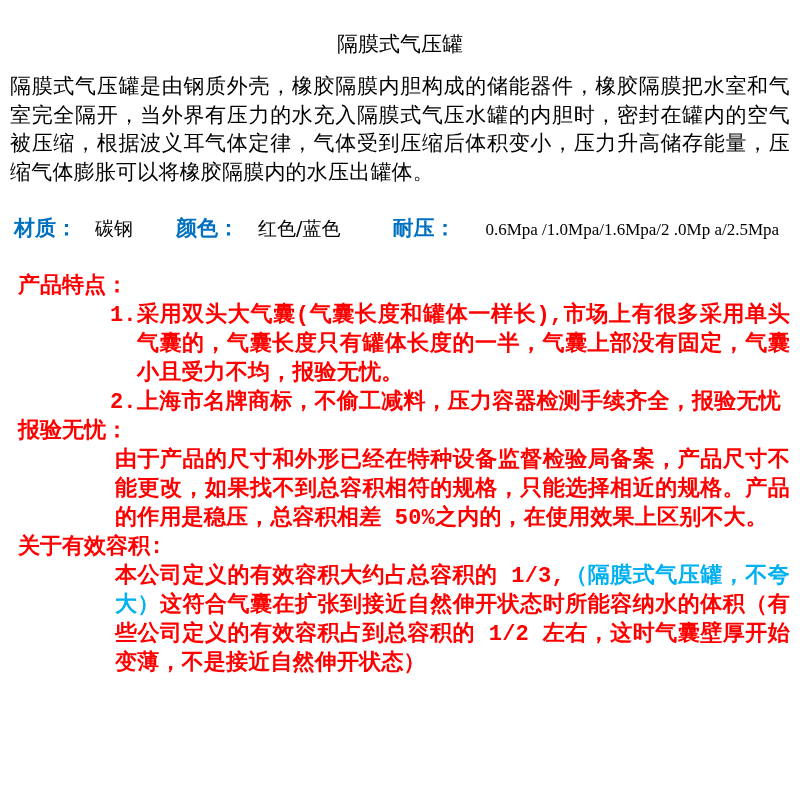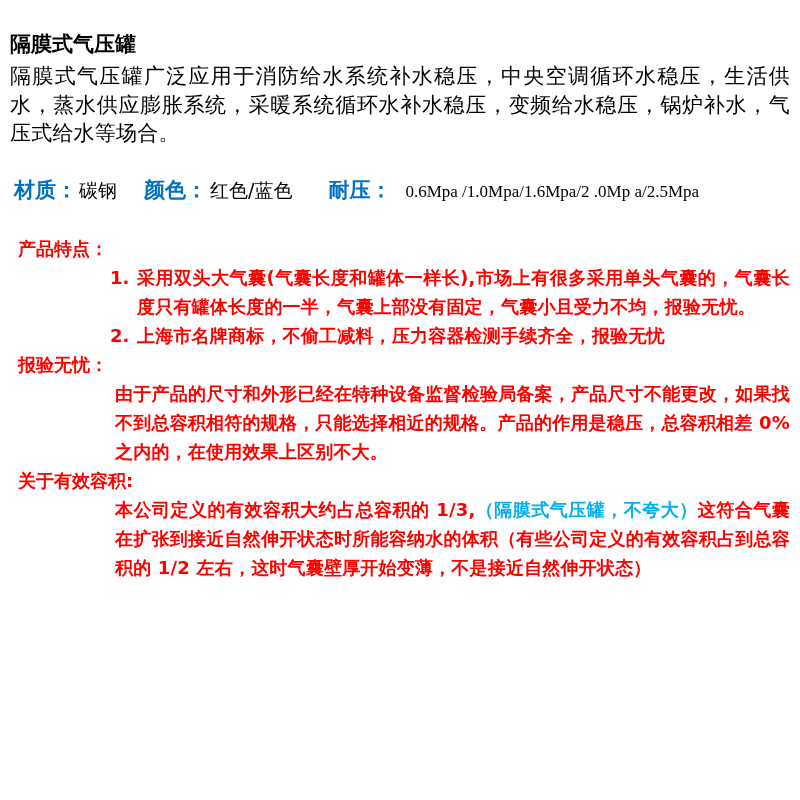--- a/index.html
+++ b/index.html
@@ -14,39 +14,41 @@
     font-family: "DejaVu Sans", "Liberation Sans", sans-serif;
     color: #000000;
   }
   .page {
     padding: 0 10px;
     box-sizing: border-box;
     width: 800px;
   }
   .doc-title {
     margin-top: 32px;
+    text-align: center;
     font-size: 21px;
-    font-weight: 700;
+    font-weight: 400;
     line-height: 24px;
   }
   .intro-para {
     margin: 0;
     font-size: 21px;
     line-height: 28.5px;
     text-align: justify;
     letter-spacing: 0.2px;
   }
   .intro-para.first { margin-top: 16px; }
   .intro-para.second { margin-top: 6px; }
 
   .spec-row {
     margin-top: 28px;
     display: flex;
     align-items: baseline;
     white-space: nowrap;
+    gap: 16px;
   }
   .spec-label {
     color: var(--label-blue, #0070C0);
     font-weight: 700;
     font-size: 21px;
   }
   .spec-value {
     font-size: 19px;
     color: #000;
   }
@@ -58,22 +60,23 @@
   .spec-pressure-value {
     margin-left: 14px;
     font-family: Liberation Serif, serif;
     font-size: 17px;
   }
 
   .red-sections {
     margin-top: 30px;
     color: var(--feature-red, #FF0000);
     font-weight: 700;
-    font-size: 18px;
+    font-size: 22px;
     line-height: 29px;
+    font-family: Liberation Mono, monospace;
   }
   .section-heading {
     padding-left: 8px;
   }
   .feature-item {
     display: flex;
     padding-left: 100px;
   }
   .feature-number {
     flex: none;
@@ -93,22 +96,22 @@
     color: var(--highlight-blue, #00B0F0);
   }
 </style>
 </head>
 <body>
 
 <div class="page">
 
   <div class="doc-title">隔膜式气压罐</div>
 
+  <p class="intro-para first">隔膜式气压罐是由钢质外壳，橡胶隔膜内胆构成的储能器件，橡胶隔膜把水室和气室完全隔开，当外界有压力的水充入隔膜式气压水罐的内胆时，密封在罐内的空气被压缩，根据波义耳气体定律，气体受到压缩后体积变小，压力升高储存能量，压缩气体膨胀可以将橡胶隔膜内的水压出罐体。</p>
 
-  <p class="intro-para second">隔膜式气压罐广泛应用于消防给水系统补水稳压，中央空调循环水稳压，生活供水，蒸水供应膨胀系统，采暖系统循环水补水稳压，变频给水稳压，锅炉补水，气压式给水等场合。</p>
 
   <div class="spec-row">
     <span class="spec-label spec-material-label">材质：</span>
     <span class="spec-value spec-material-value">碳钢</span>
     <span class="spec-label spec-color-label">颜色：</span>
     <span class="spec-value spec-color-value">红色/蓝色</span>
     <span class="spec-label spec-pressure-label">耐压：</span>
     <span class="spec-value spec-pressure-value">0.6Mpa /1.0Mpa/1.6Mpa/2 .0Mp a/2.5Mpa</span>
   </div>
 
@@ -121,21 +124,21 @@
       <span class="feature-text">采用双头大气囊(气囊长度和罐体一样长),市场上有很多采用单头气囊的，气囊长度只有罐体长度的一半，气囊上部没有固定，气囊小且受力不均，报验无忧。</span>
     </div>
 
     <div class="feature-item">
       <span class="feature-number">2.</span>
       <span class="feature-text">上海市名牌商标，不偷工减料，压力容器检测手续齐全，报验无忧</span>
     </div>
 
     <div class="section-heading">报验无忧：</div>
 
-    <p class="indent-para">由于产品的尺寸和外形已经在特种设备监督检验局备案，产品尺寸不能更改，如果找不到总容积相符的规格，只能选择相近的规格。产品的作用是稳压，总容积相差 0%之内的，在使用效果上区别不大。</p>
+    <p class="indent-para">由于产品的尺寸和外形已经在特种设备监督检验局备案，产品尺寸不能更改，如果找不到总容积相符的规格，只能选择相近的规格。产品的作用是稳压，总容积相差 50%之内的，在使用效果上区别不大。</p>
 
     <div class="section-heading">关于有效容积:</div>
 
     <p class="indent-para">
       <span>本公司定义的有效容积大约占总容积的 1/3,</span><span class="highlight">（隔膜式气压罐，不夸大）</span><span>这符合气囊在扩张到接近自然伸开状态时所能容纳水的体积（有些公司定义的有效容积占到总容积的 1/2 左右，这时气囊壁厚开始变薄，不是接近自然伸开状态）</span>
     </p>
 
   </div>
 
 </div>

